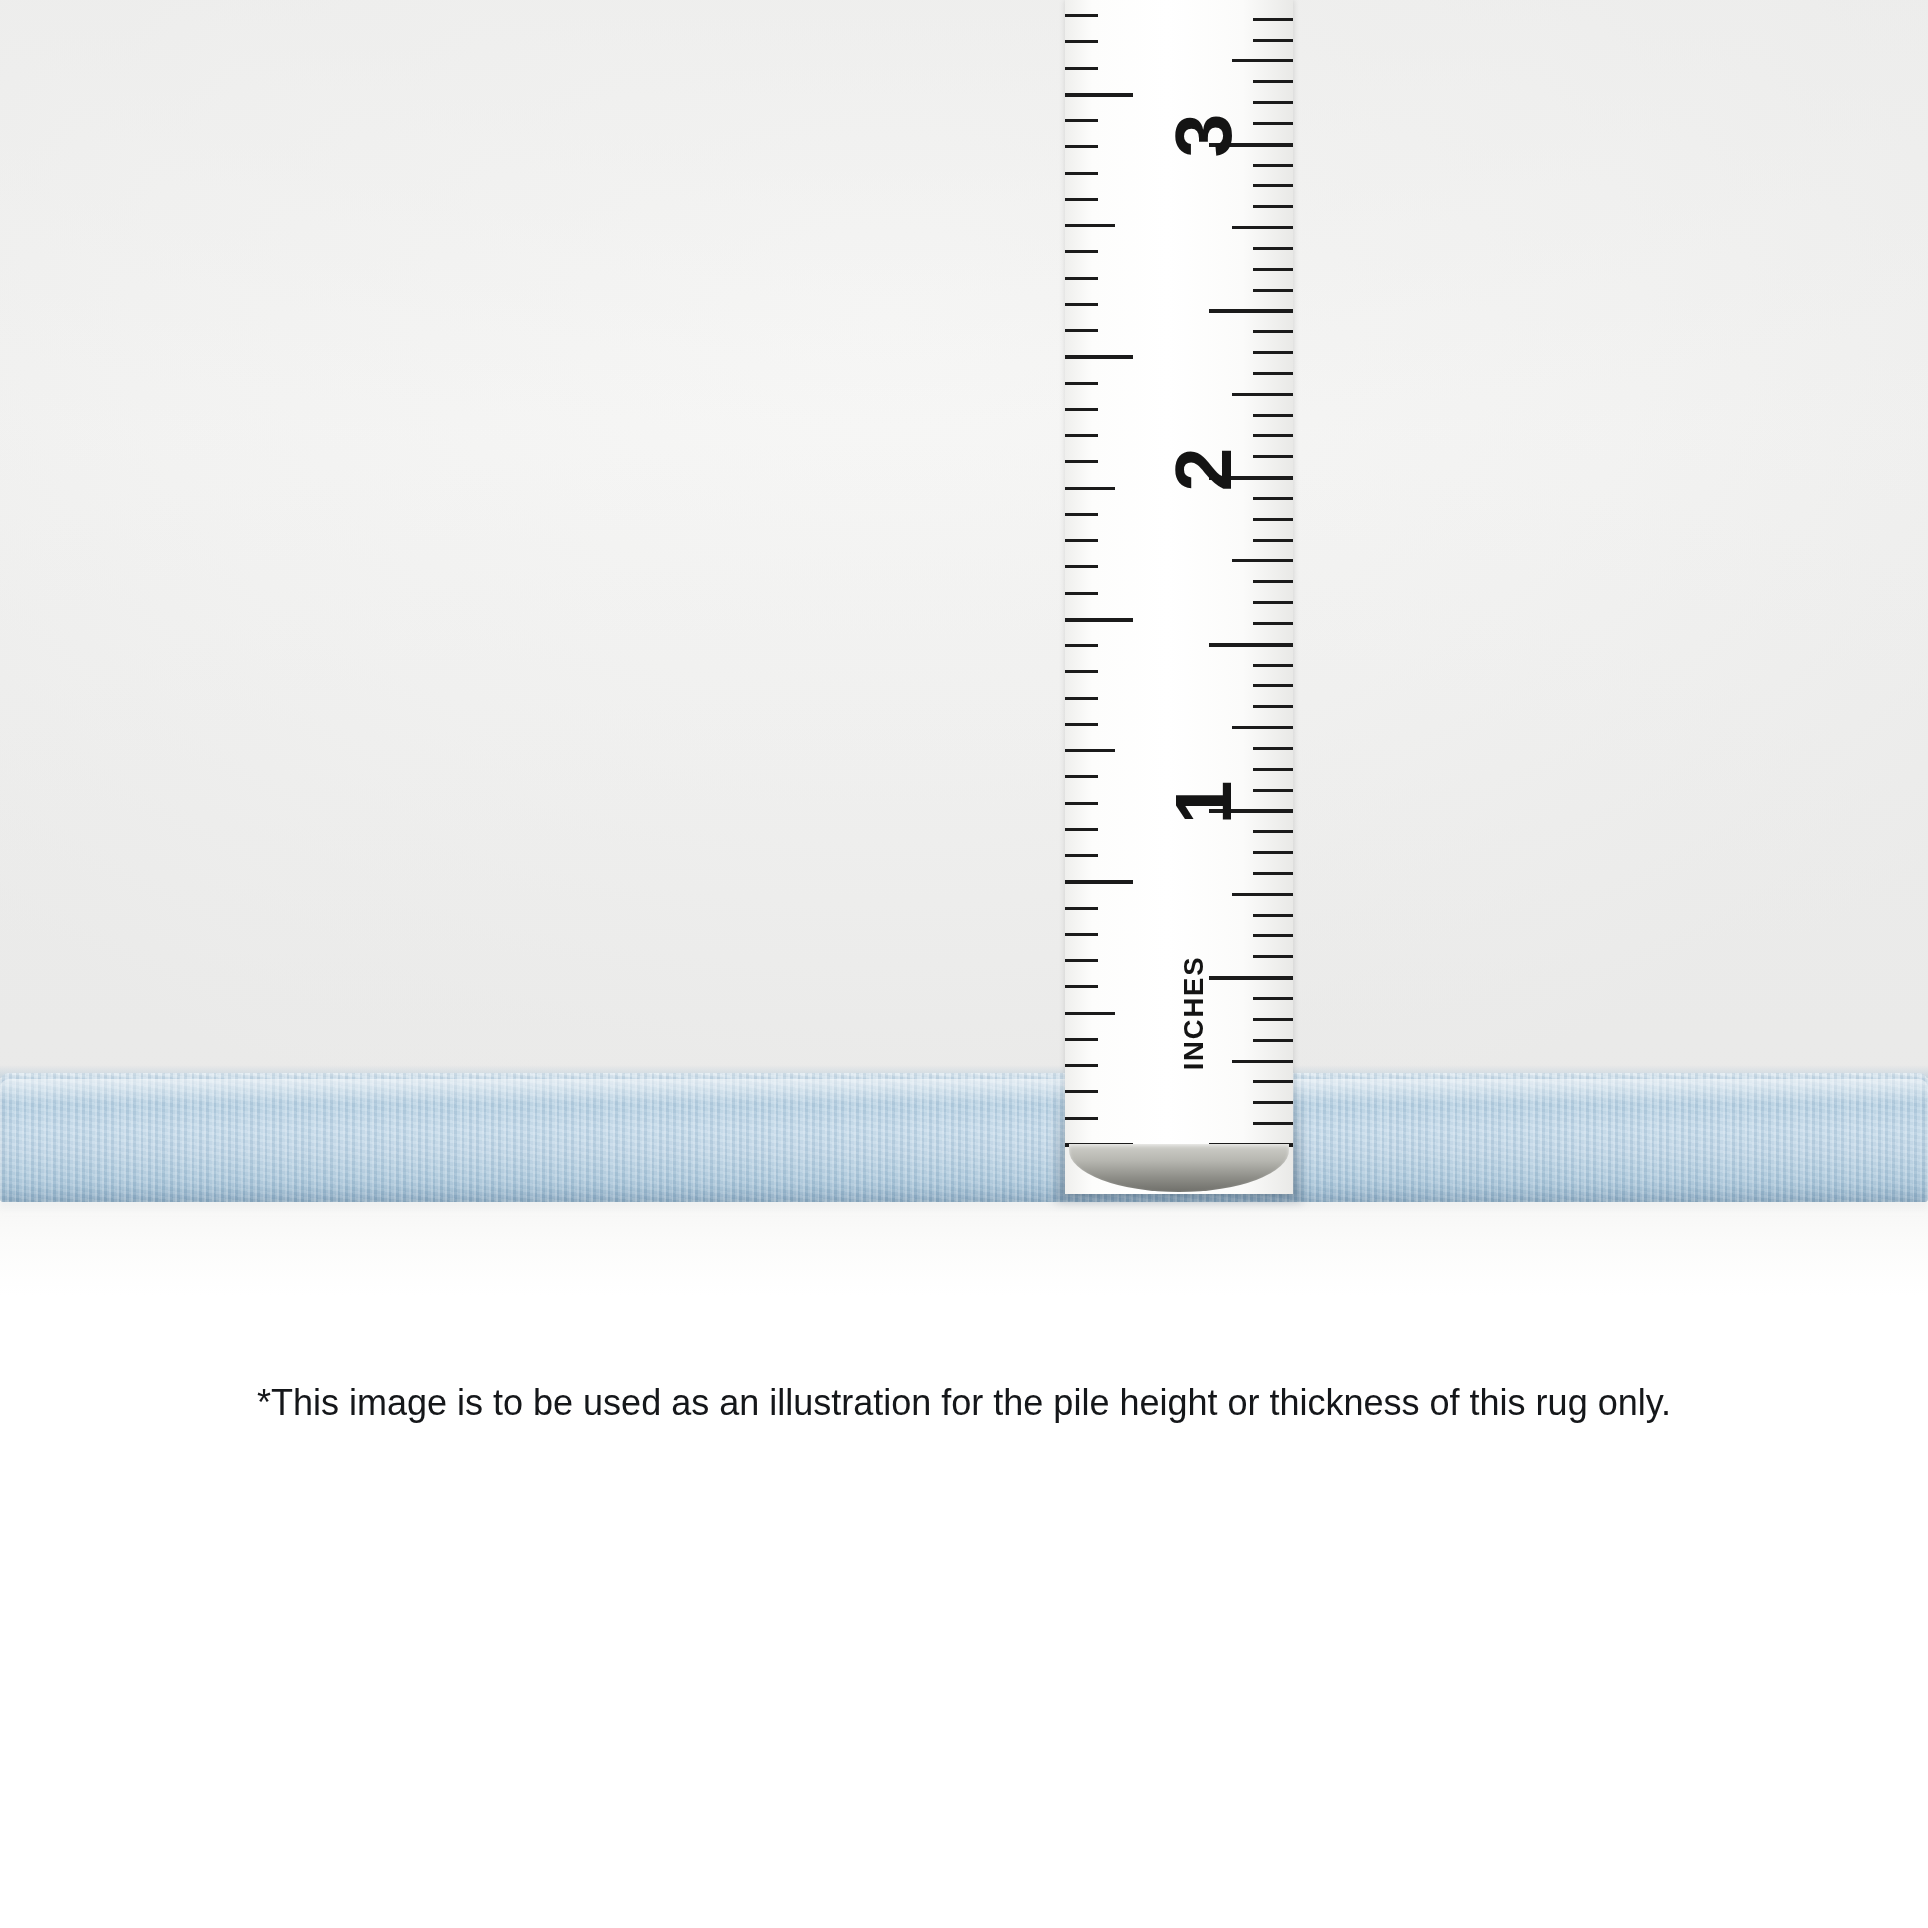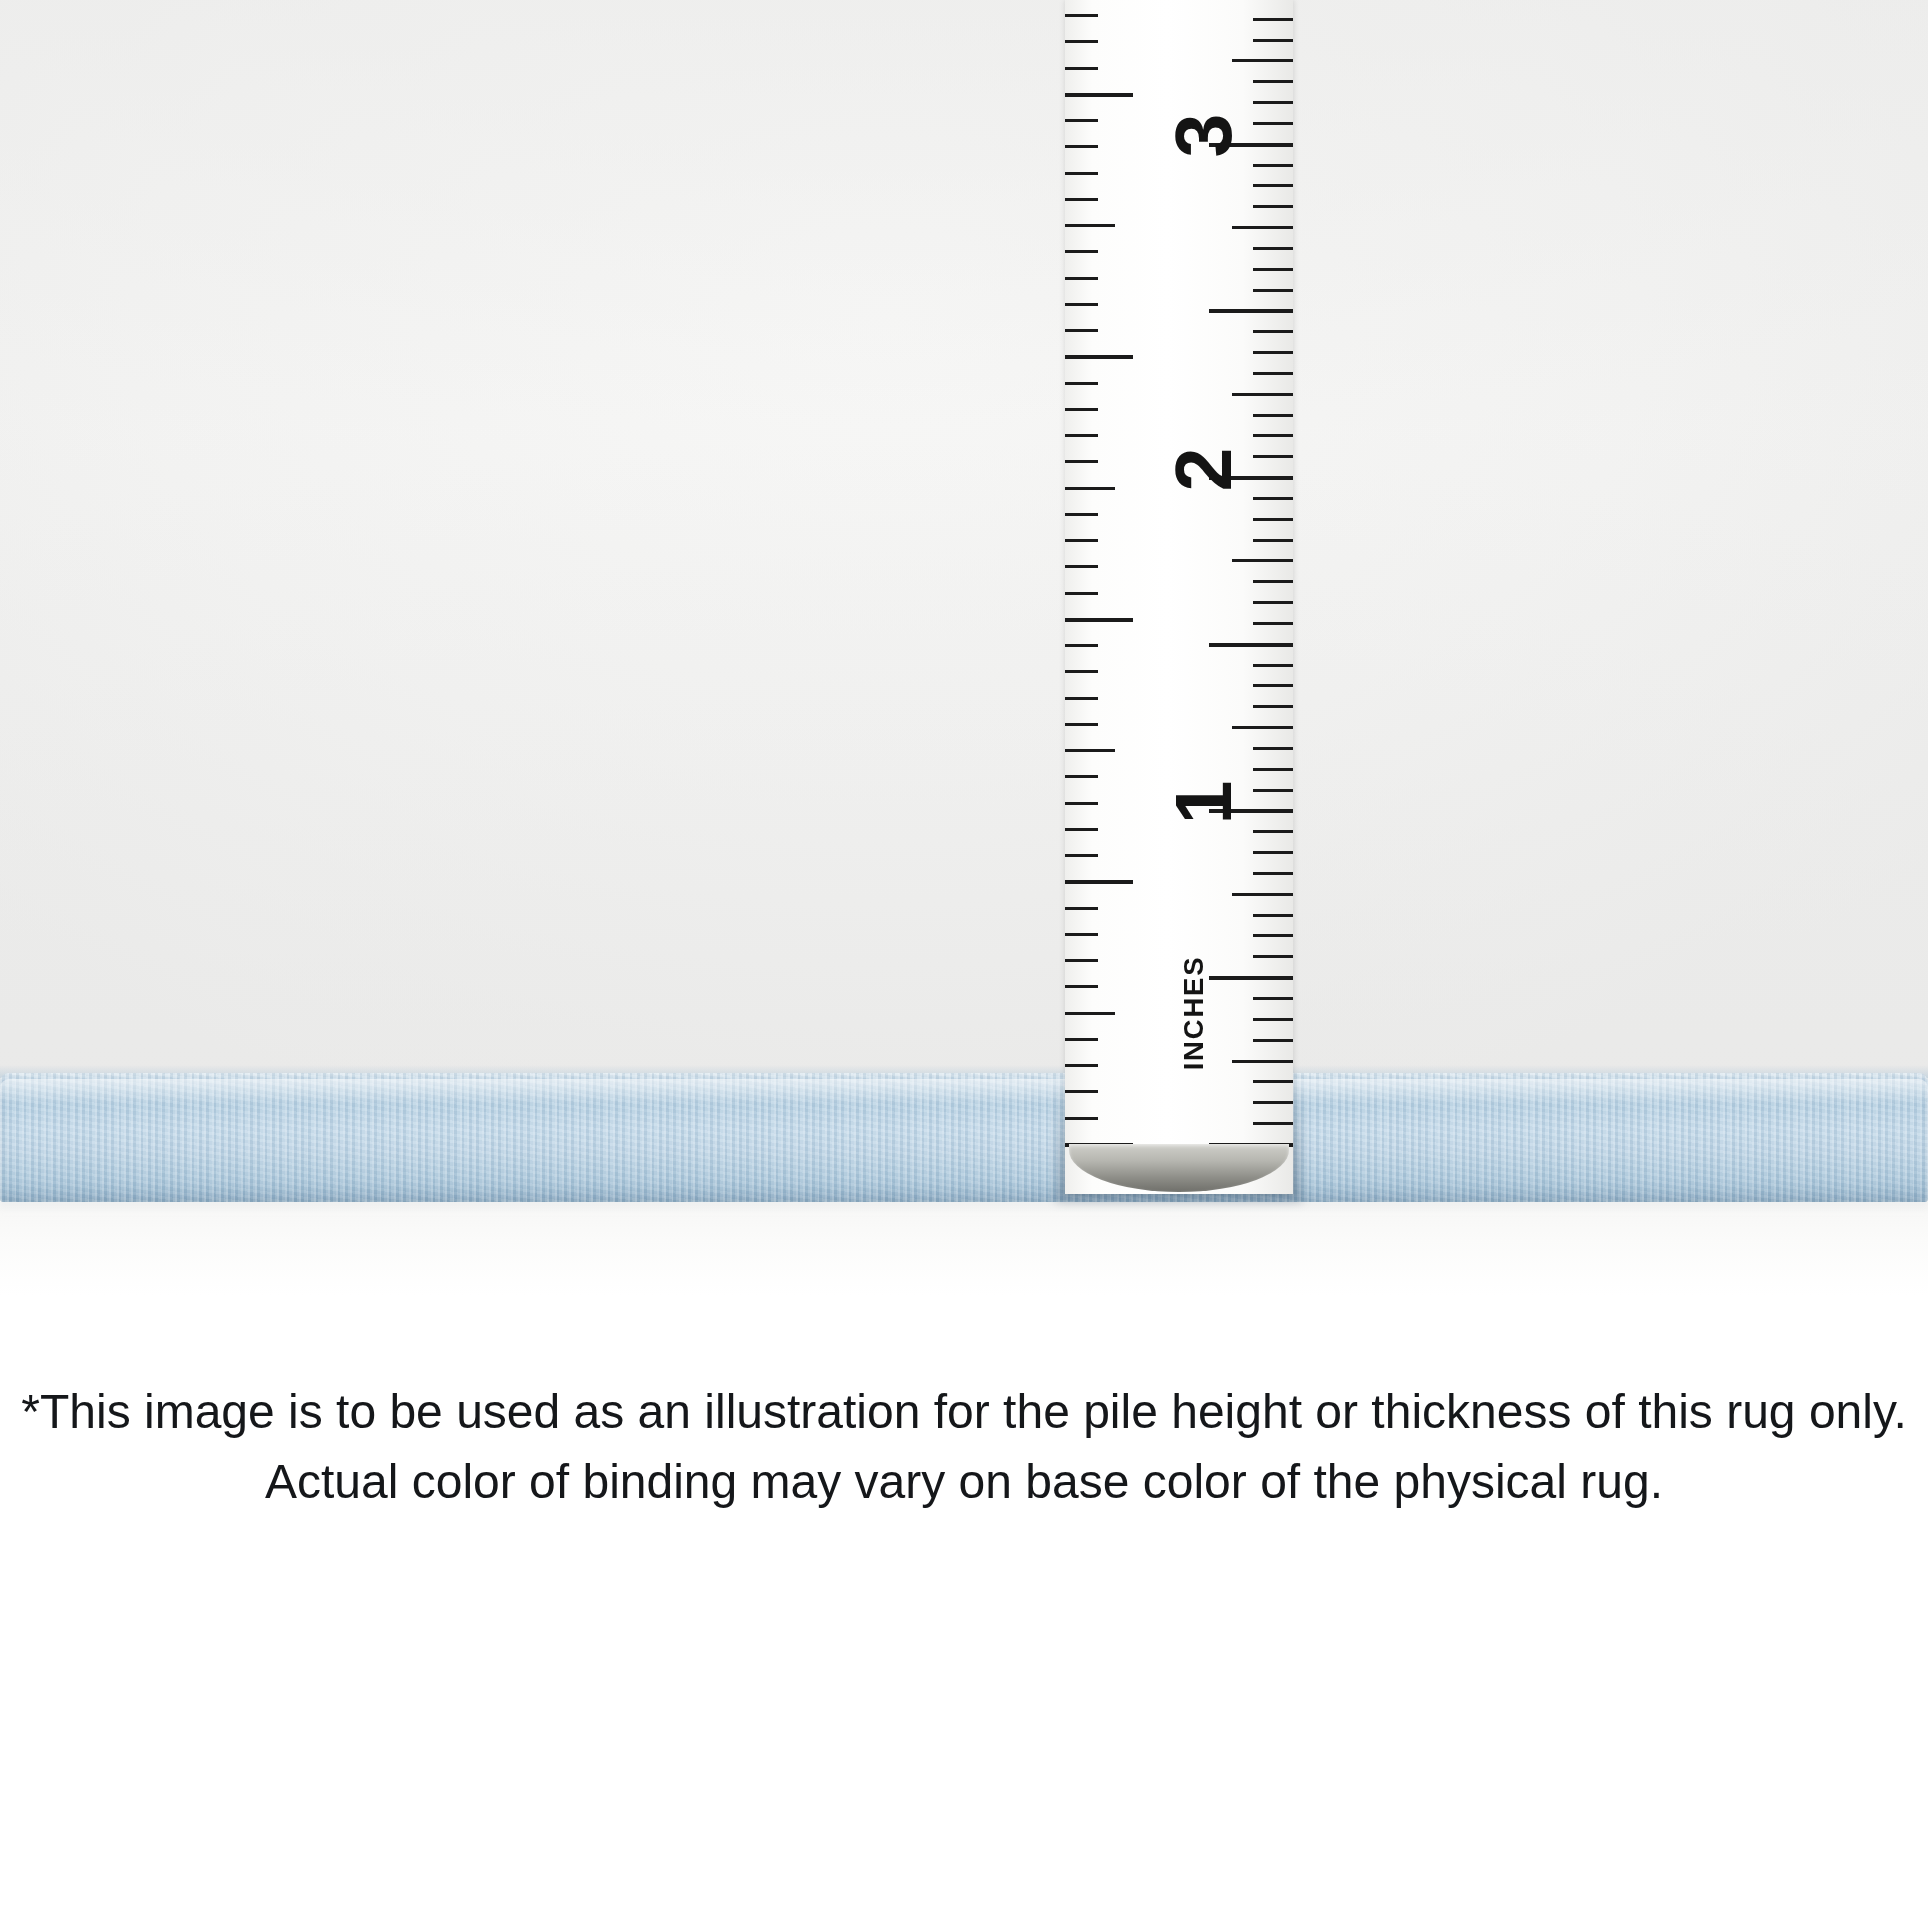--- a/index.html
+++ b/index.html
@@ -211,21 +211,21 @@
   }
 
   
   .caption {
     position: absolute;
     left: 0;
     top: 1377px;
     width: 1928px;
     text-align: center;
     color: #15171a;
-    font-size: 48px;
+    font-size: 36px;
     line-height: 1.45;
     font-family: "Liberation Sans", sans-serif;
   }
   .caption .line { display: block; }
 </style>
 </head>
 <body>
 
 <div class="scene">
 
@@ -352,17 +352,16 @@
           <div class="tape-inches" style="top: 997px; left: 55px; width: 147px; text-align: center;">INCHES</div>
         </div>
     </div>
 
     <div class="tape-tip"></div>
 
   </div>
 
   <div class="caption">
     <span class="line">*This image is to be used as an illustration for the pile height or thickness of this rug only.</span>
-    <span class="line">Actual color of binding may vary on base color of the physical rug.</span>
   </div>
 
 </div>
 
 
 </body></html>

